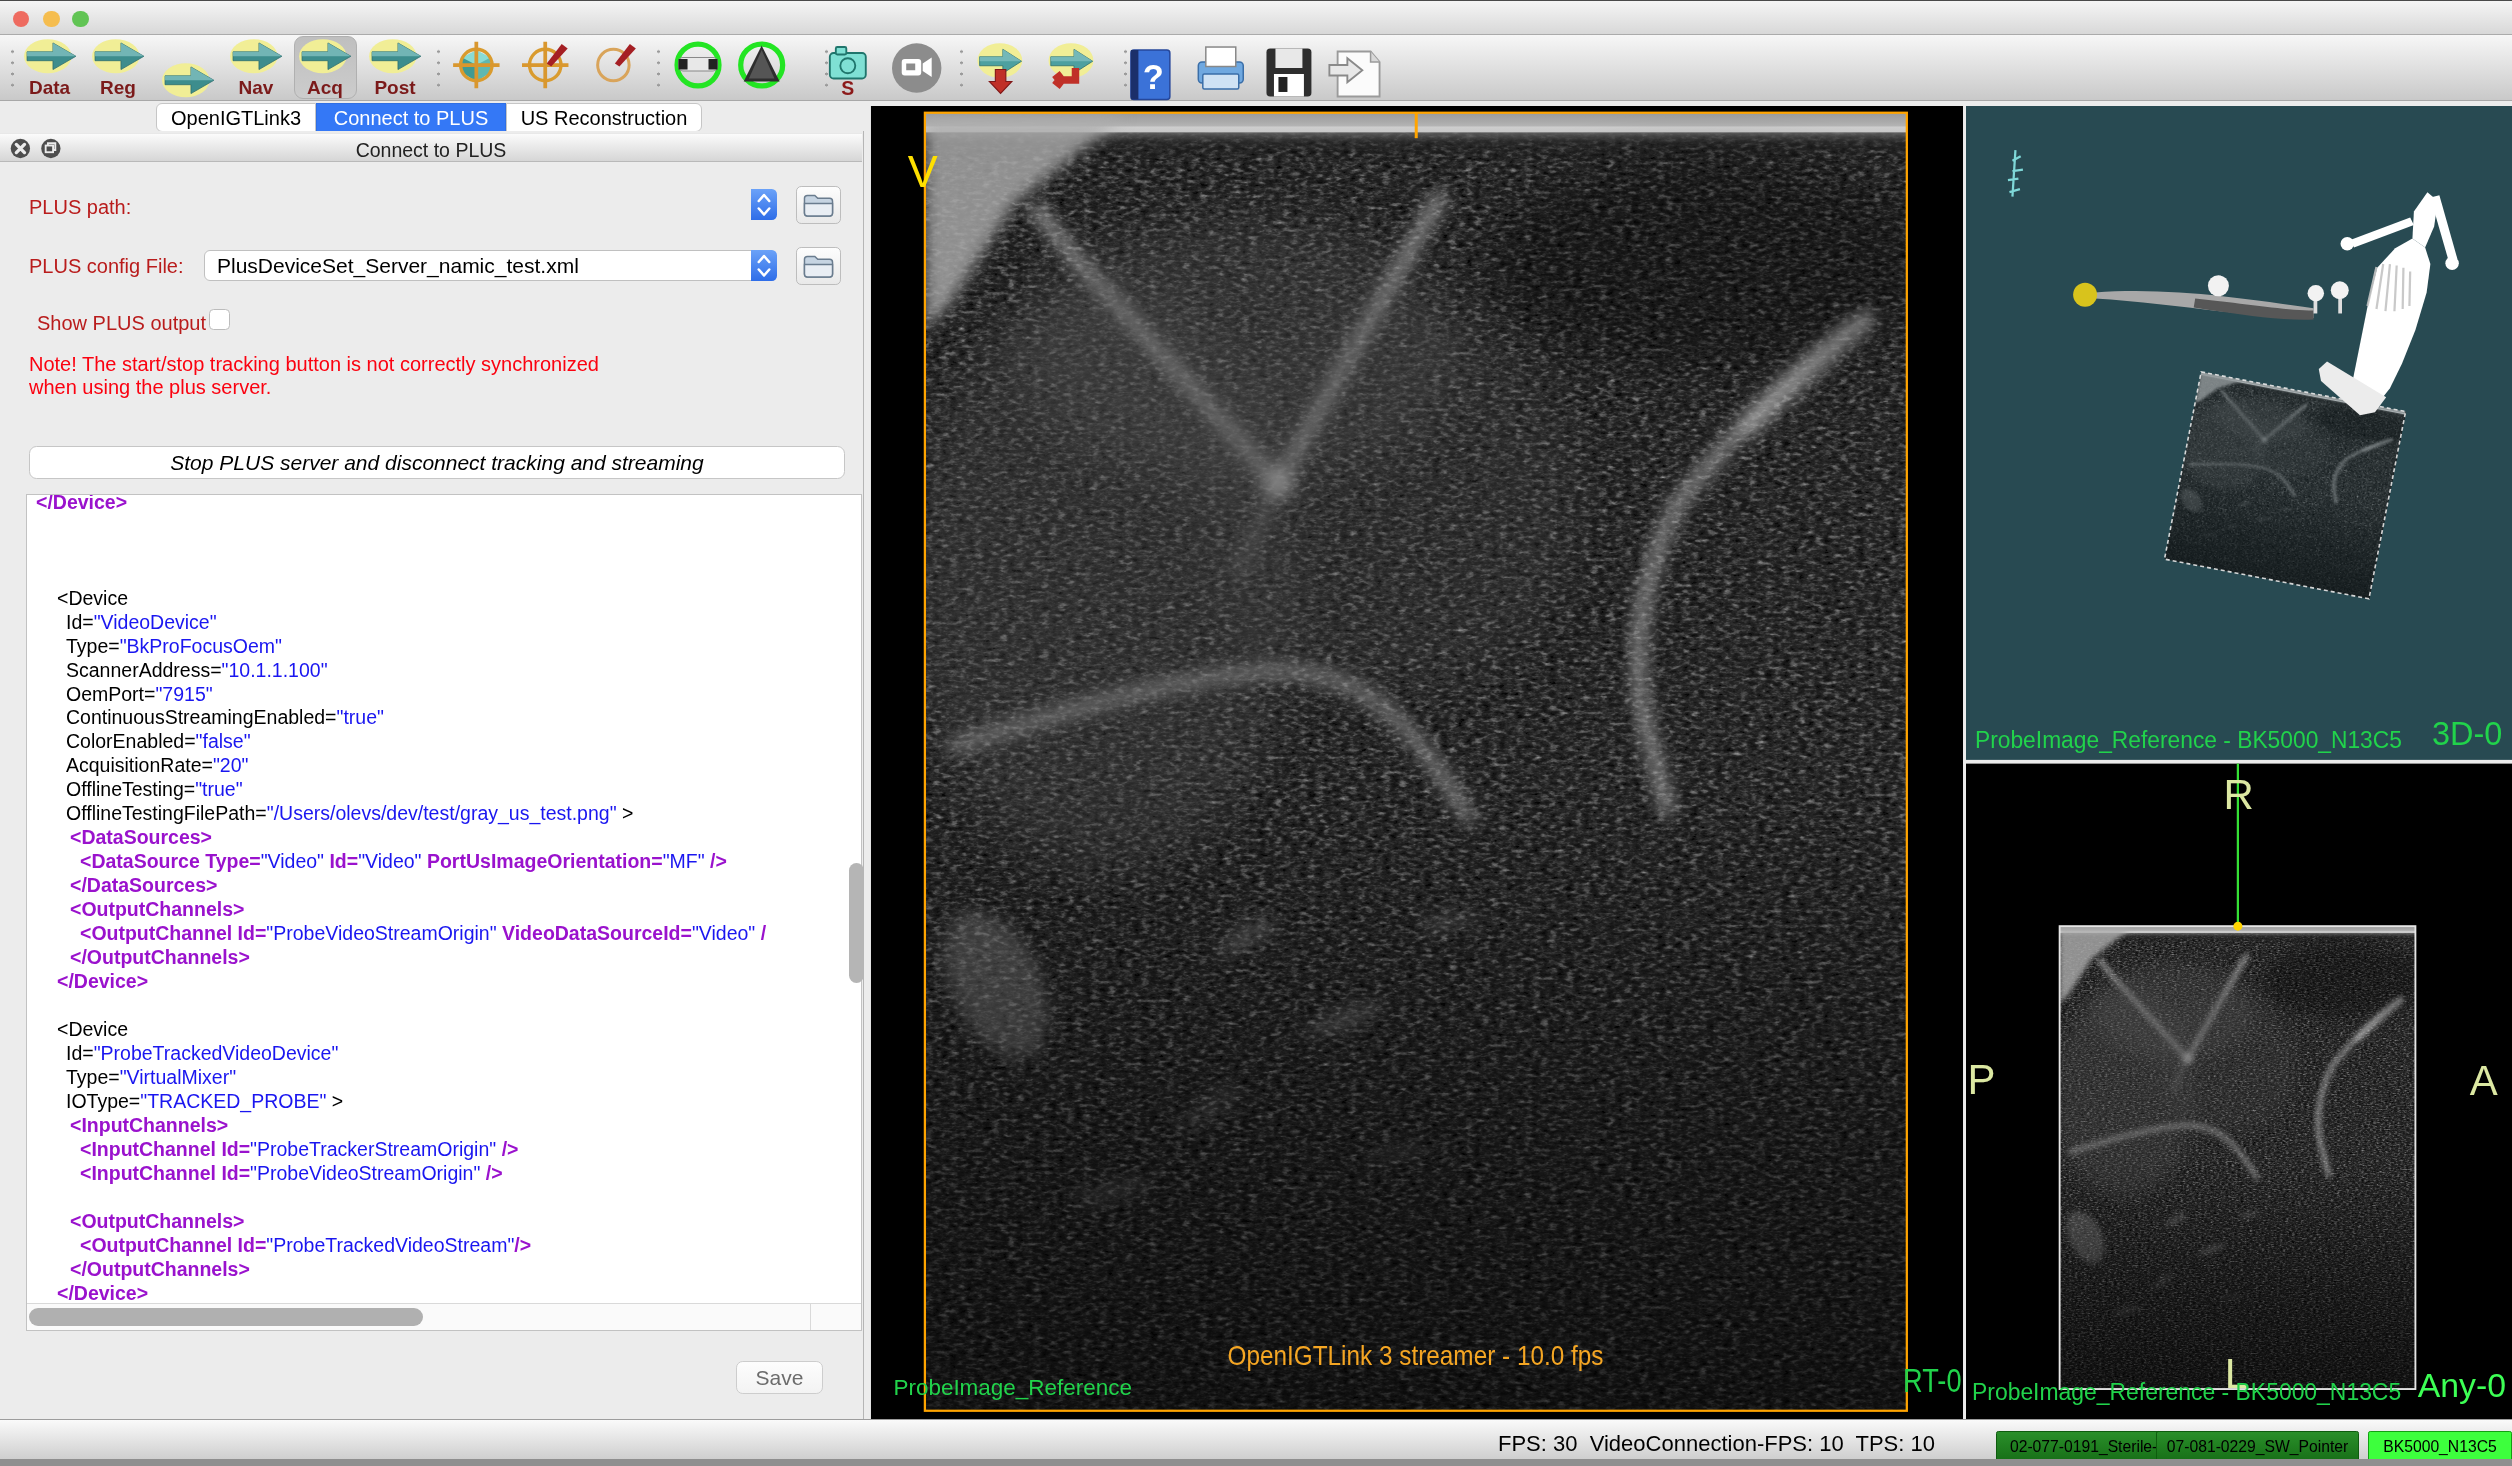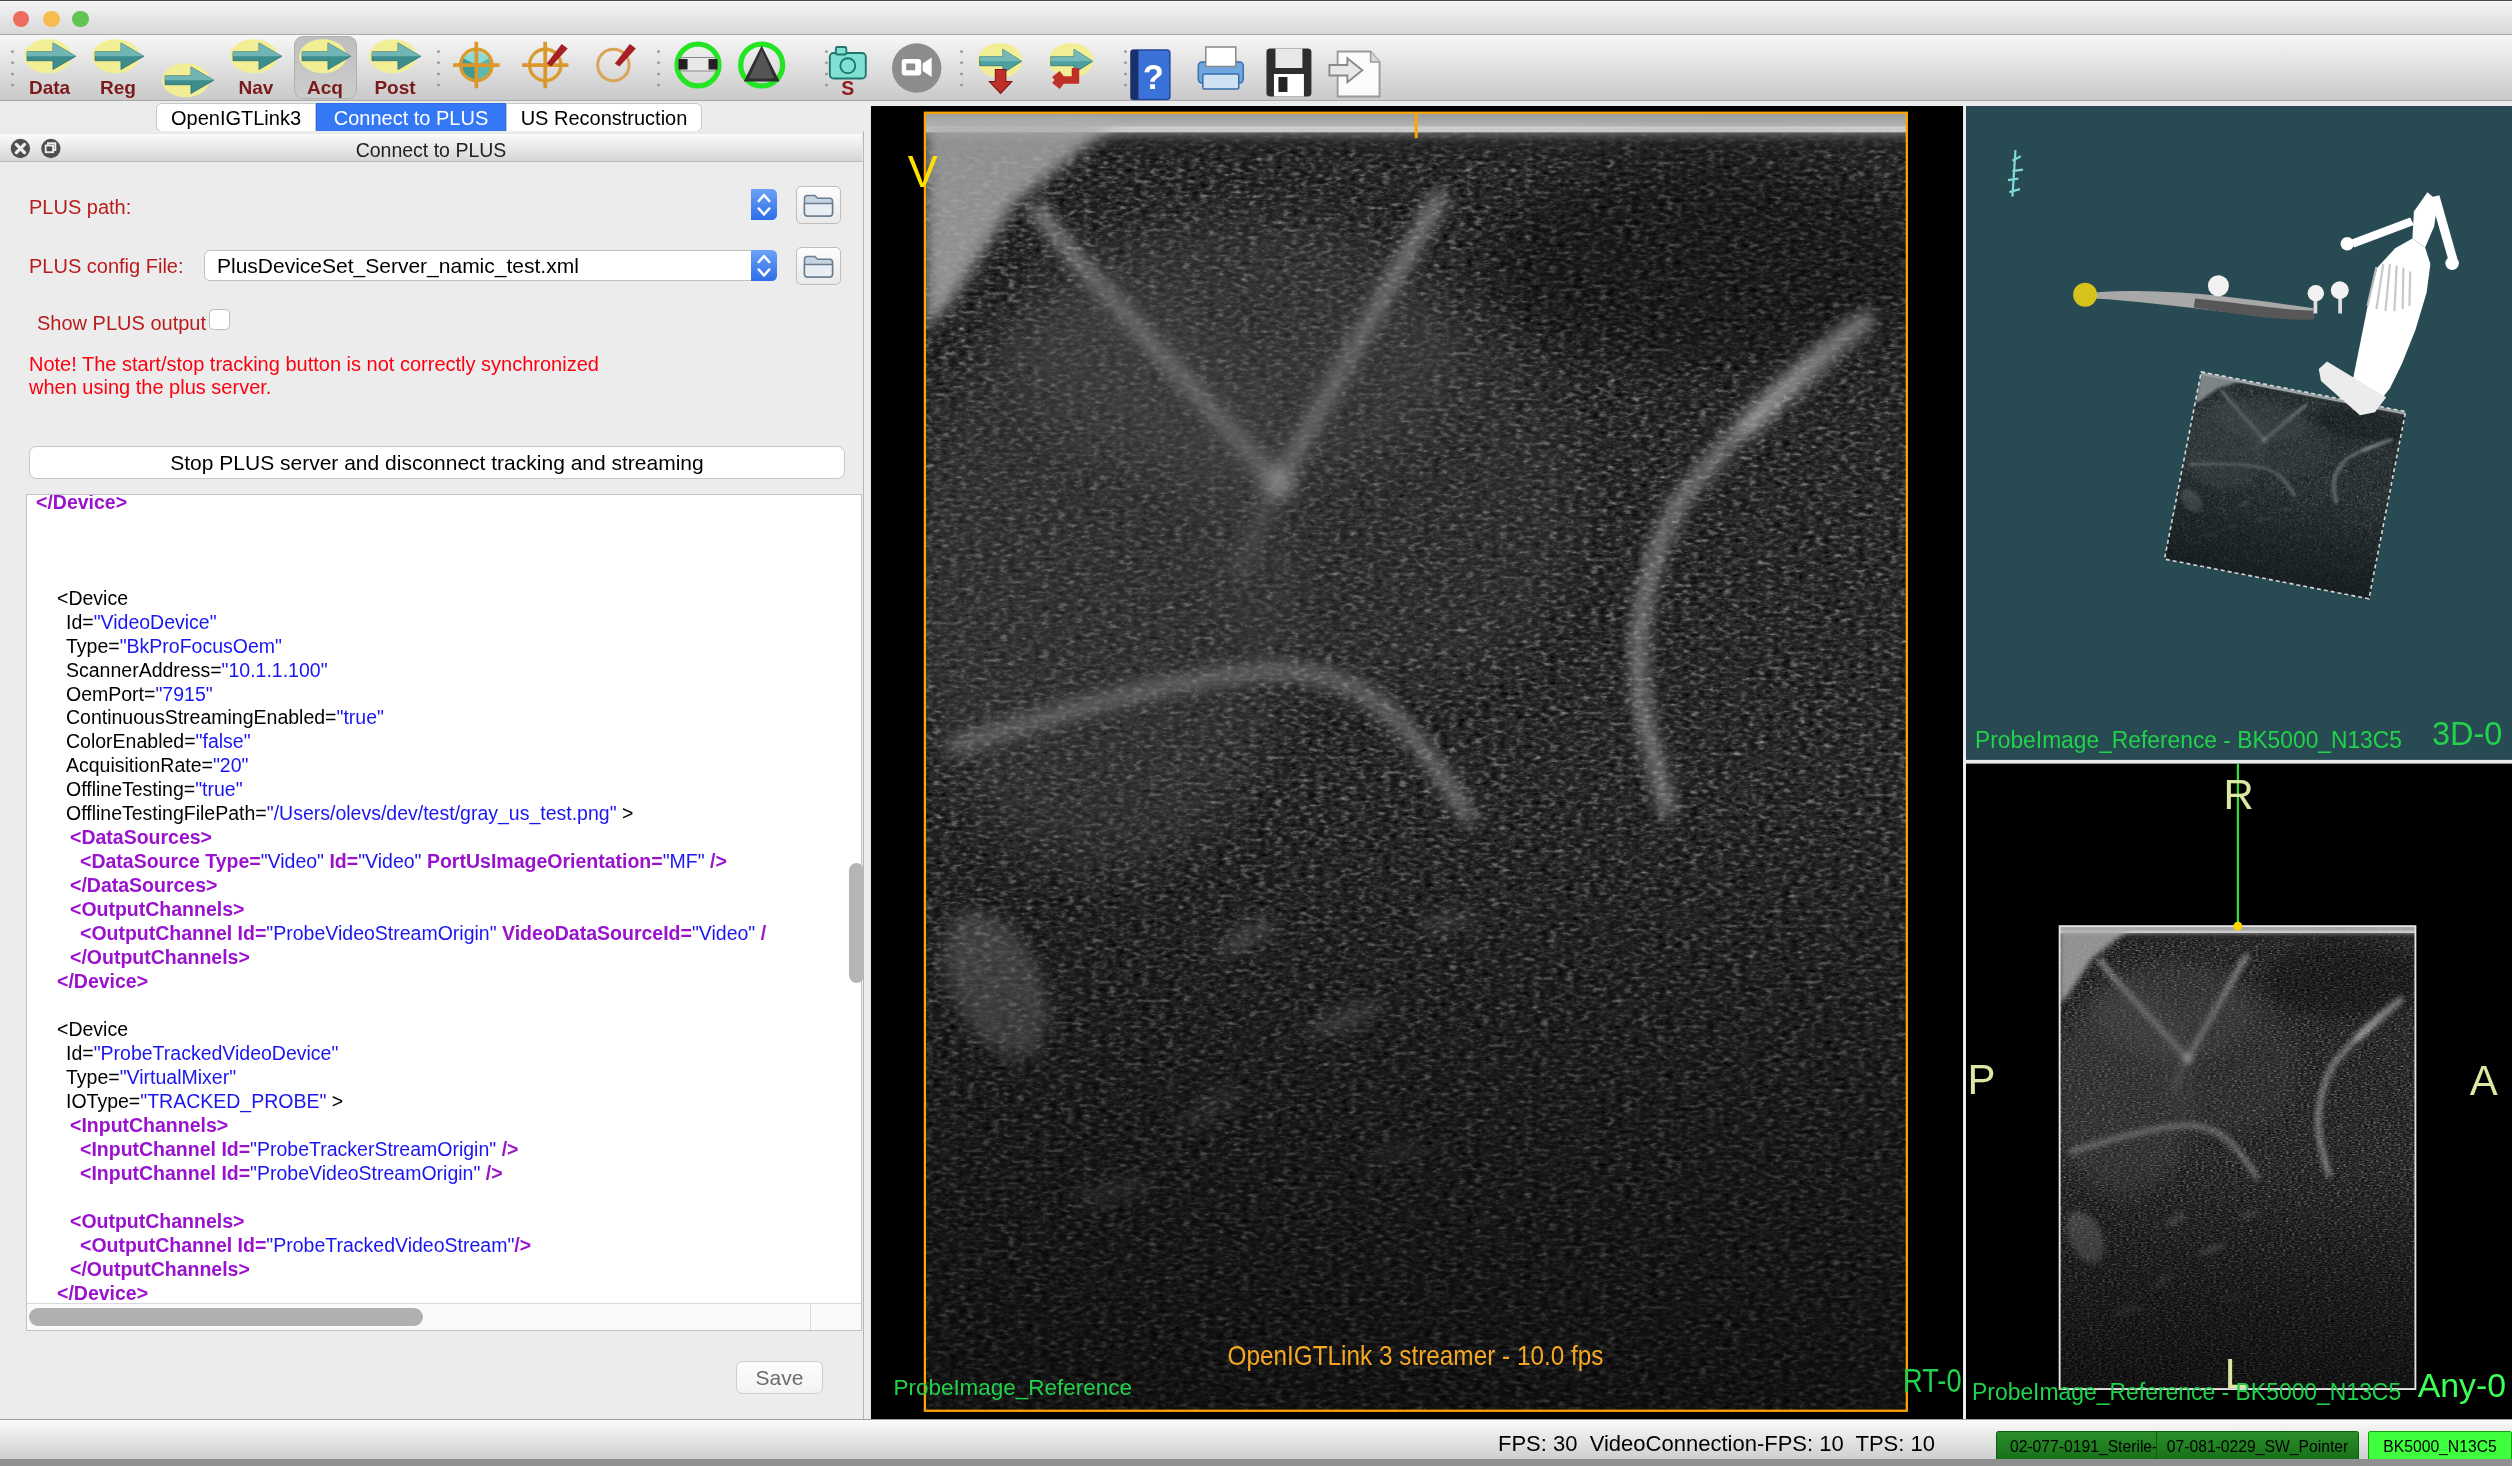--- a/index.html
+++ b/index.html
@@ -42,21 +42,21 @@
 .formlabel { font-size:20px; color:#b91c1c; }
 .combo { background:#fff; border:1.1px solid #c0c0c0; border-radius:6px; font-size:21px; color:#000;
   padding-left:12px; display:flex; align-items:center; }
 .stepper { width:25.5px; border-radius:0 5.2px 5.2px 0; background:linear-gradient(#6ba2f8,#2e6de8); }
 .stepper svg { display:block; margin:3px auto 0; }
 .folderbtn { width:45px; background:linear-gradient(#fdfdfd,#e9e9e9); border:1.1px solid #bdbdbd; border-radius:5.2px;
   display:flex; align-items:center; justify-content:center; }
 #checkbox { left:209px; top:488px; width:21px; height:21px; background:#fff; border:1.1px solid #bcbcbc; border-radius:4.5px; }
 .rednote { left:29px; font-size:20px; color:#fb0210; }
 #stopbtn { left:29px; top:315px; width:816px; height:33px; background:#fff; border:1.1px solid #c6c6c6;
-  border-radius:7.5px; text-align:center; line-height:31px; font-size:21px; color:#000; }
+  border-radius:7.5px; text-align:center; line-height:31px; font-size:21px; color:#000;font-style:italic; }
 #codebox { left:26px; top:363px; width:836px; height:837px; background:#fff; border:0.7px solid #c2c2c2; overflow:hidden; }
 .cl { position:absolute; left:0; width:1498px; height:24px; line-height:24px; font-size:19.5px; white-space:pre; color:#000; }
 .cp { color:#9a12cd; font-weight:bold; }
 .cb { color:#1a16f0; }
 #vthumb { left:849px; top:732px; width:15px; height:120px; background:#b5b5b5; border-radius:7.5px; }
 #hscroll { left:27px; top:1172px; width:834px; height:27px; background:#fafafa; border-top:0.7px solid #d9d9d9; }
 #hthumb { left:29px; top:1177px; width:394px; height:18px; background:#b0b0b0; border-radius:9px; }
 #savebtn { left:736px; top:1230px; width:87px; height:33px; background:linear-gradient(#fdfdfd,#f3f3f3);
   border:1.1px solid #cdcdcd; border-radius:6.7px; text-align:center; line-height:31px; font-size:21px; color:#6c6c6c; }
 

